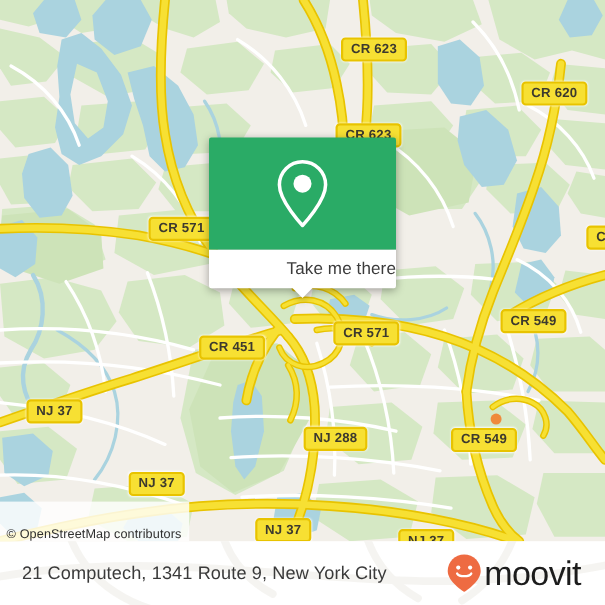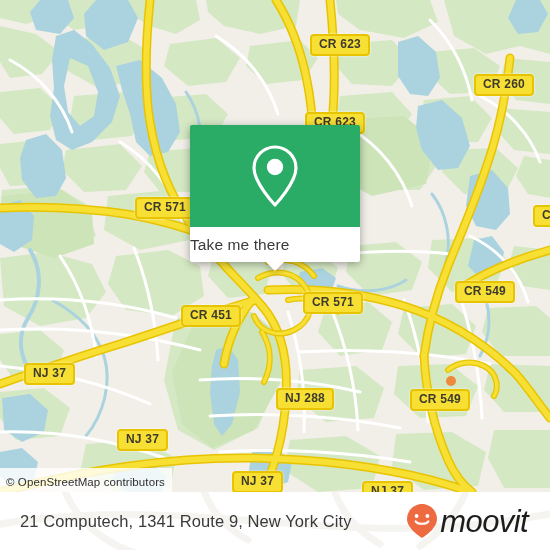--- a/index.html
+++ b/index.html
@@ -63,21 +63,21 @@
     align-items: center;
     justify-content: center;
   }
   #popup-image svg { display: block; }
   #popup-action {
     height: 35px;
     background: #ffffff;
     border-radius: 0 0 2px 2px;
     display: flex;
     align-items: center;
-    justify-content: flex-start;
+    justify-content: flex-end;
     position: relative;
   }
   #popup-action-label {
     color: #3b3b3b;
     font-size: 15.5px;
     letter-spacing: 0.1px;
   }
   #popup-tail {
     position: absolute;
     left: 50%;
@@ -89,22 +89,22 @@
     border-top: 10px solid #ffffff;
   }
 
   
   #attribution {
     position: absolute;
     left: 0;
     bottom: 0;
     height: 20px;
     display: flex;
-    align-items: center;
-    padding: 4px 7px 0 6px;
+    align-items: flex-end;
+    padding: 16px 7px 0 6px;
     background: rgba(255,255,255,0.82);
     font-size: 11.5px;
     color: #2f2f2f;
     letter-spacing: 0.1px;
     z-index: 5;
   }
 
   
   #footer {
     position: absolute;
@@ -131,21 +131,20 @@
     font-size: 16.5px;
     color: #3a3a3a;
     letter-spacing: 0.1px;
     white-space: nowrap;
   }
   #brand {
     position: relative;
     display: flex;
     align-items: center;
     gap: 1px;
-    font-style: italic;
   }
   #brand-mark { display: block; }
   #brand-name {
     font-size: 31px;
     color: #1c1c1c;
     letter-spacing: -0.6px;
     font-weight: normal;
     line-height: 31px;
   }
 </style>
@@ -323,21 +322,21 @@
           <path d="M288,300 C306,296 326,300 338,312"></path>
           <path d="M448,370 C458,362 472,360 484,366 C496,372 500,386 494,396"></path>
         </g>
 
         <circle cx="451" cy="381" r="5" fill="#ef8a3c"></circle>
       </g>
     </svg>
 
     <div id="shields">
         <div class="shield" style="left: 310px; top: 34px;">CR 623</div>
-        <div class="shield" style="left: 474px; top: 74px;">CR 260</div>
+        <div class="shield" style="left: 474px; top: 74px;">CR 620</div>
         <div class="shield" style="left: 305px; top: 112px;">CR 623</div>
         <div class="shield" style="left: 135px; top: 197px;">CR 571</div>
         <div class="shield" style="left: 533px; top: 205px;">CR 549</div>
         <div class="shield" style="left: 455px; top: 281px;">CR 549</div>
         <div class="shield" style="left: 303px; top: 292px;">CR 571</div>
         <div class="shield" style="left: 181px; top: 305px;">CR 451</div>
         <div class="shield" style="left: 24px; top: 363px;">NJ 37</div>
         <div class="shield" style="left: 276px; top: 388px;">NJ 288</div>
         <div class="shield" style="left: 410px; top: 389px;">CR 549</div>
         <div class="shield" style="left: 117px; top: 429px;">NJ 37</div>

